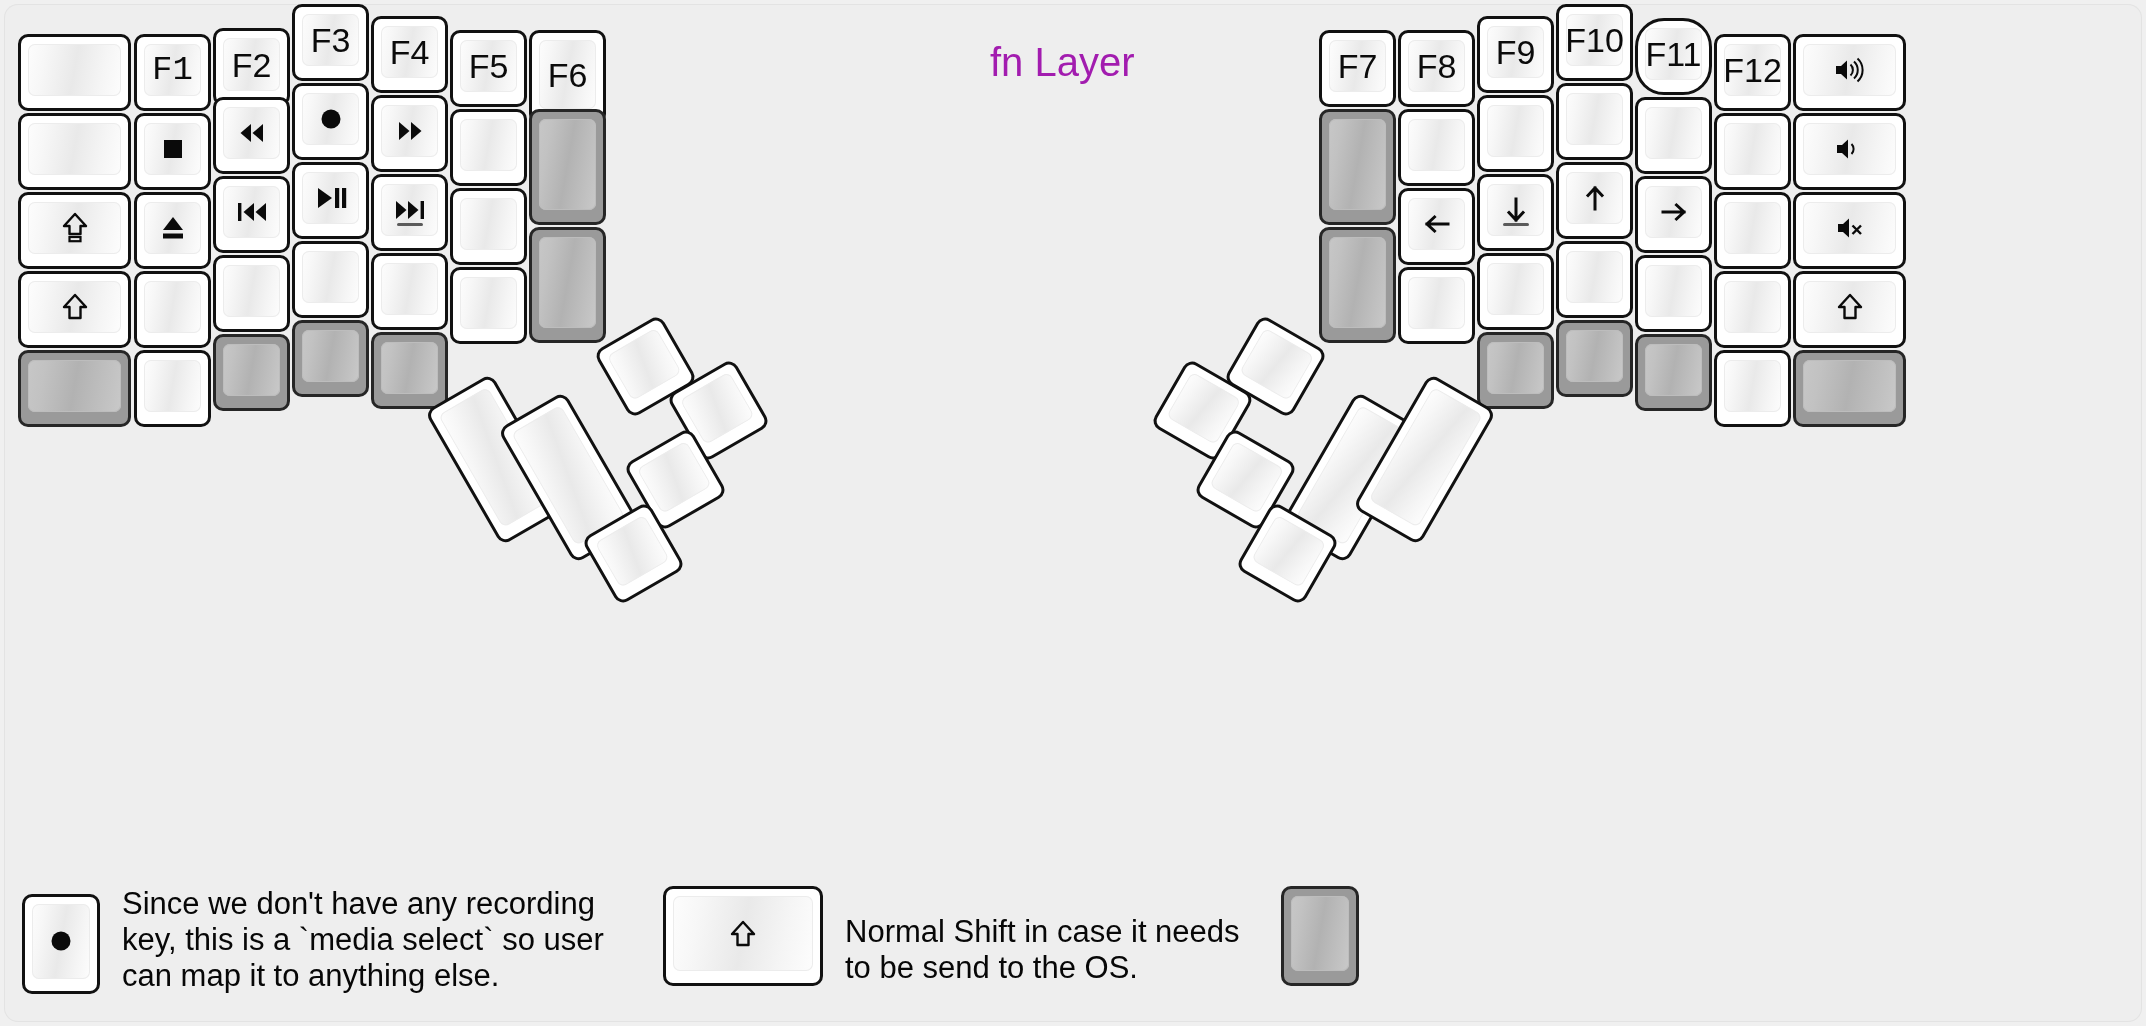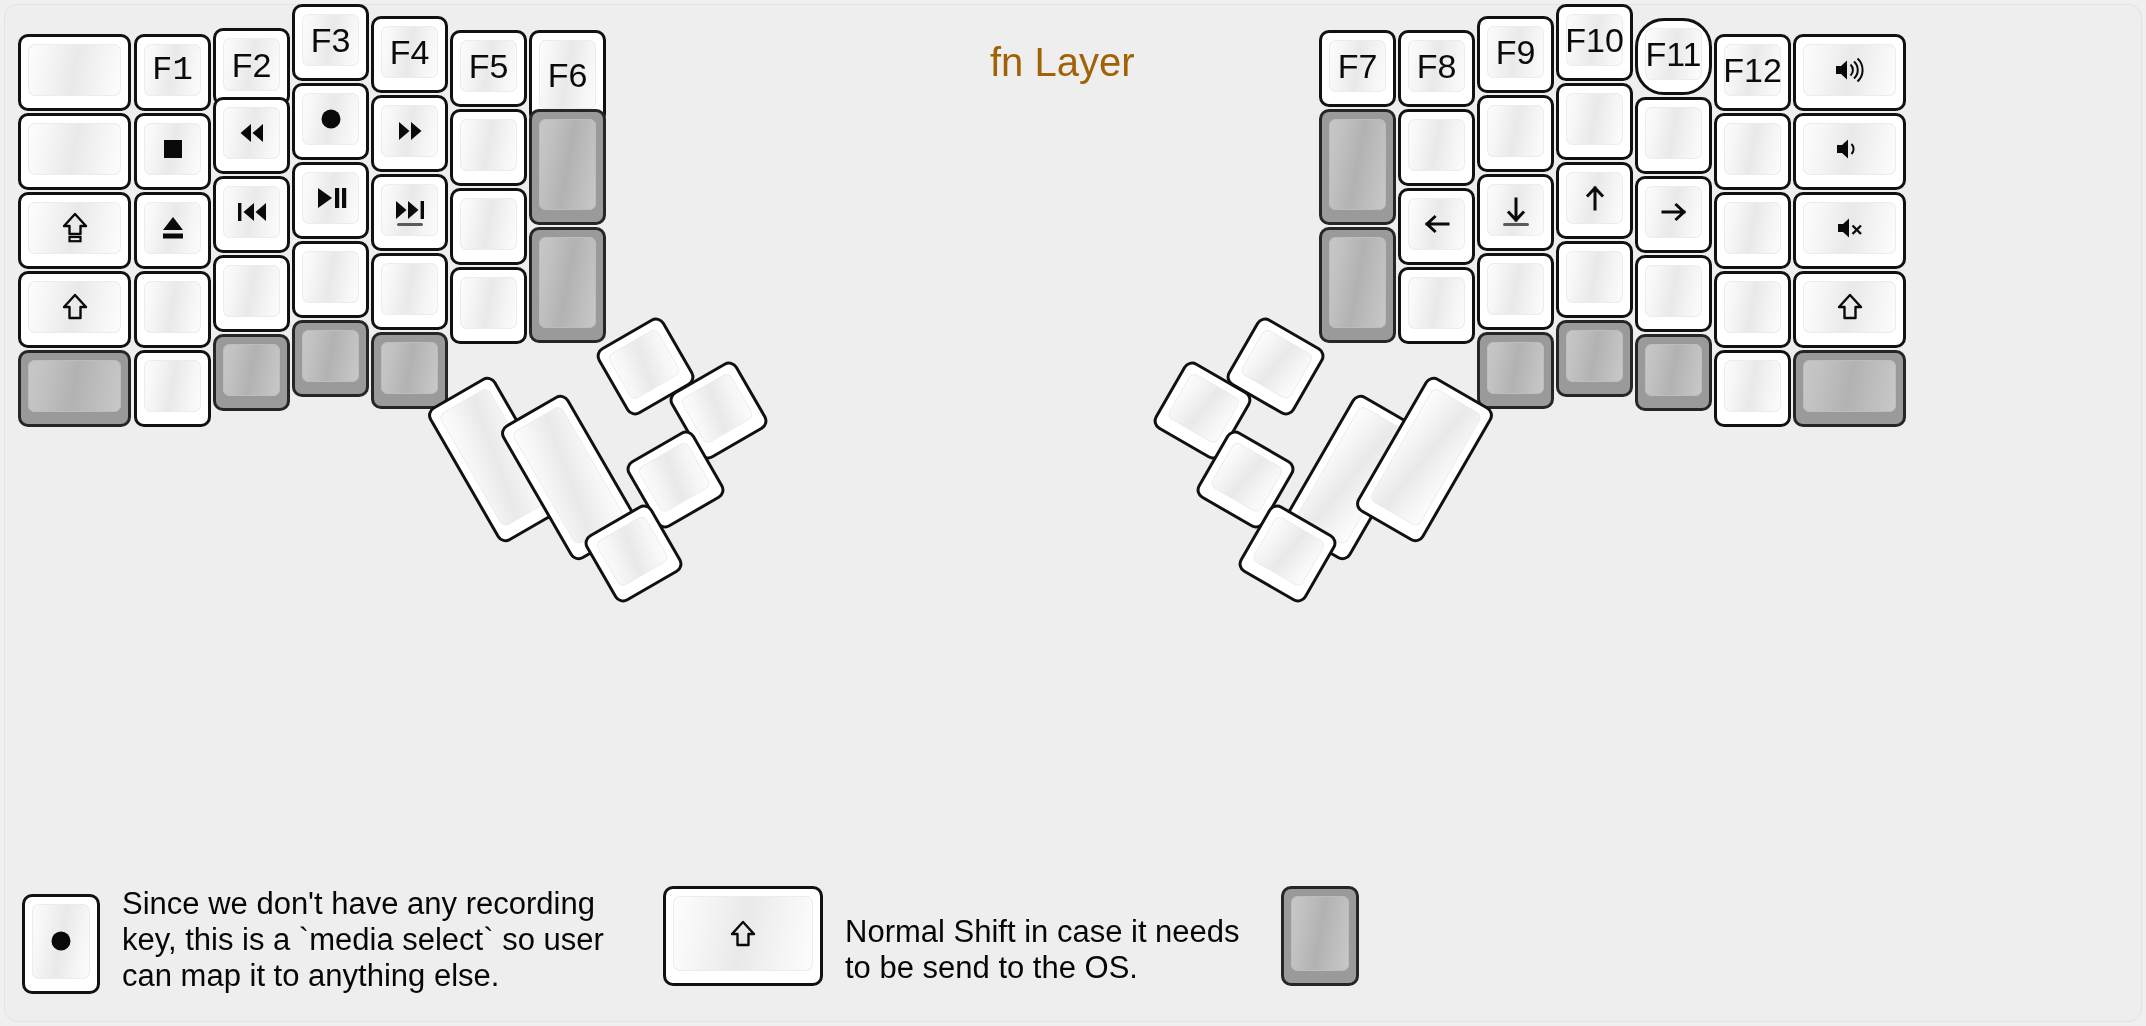--- a/index.html
+++ b/index.html
@@ -67,21 +67,21 @@
     position: absolute;
     bottom: 10px; left: 50%;
     transform: translateX(-50%);
     width: 26px; height: 3px;
     background: #5a5a5a;
     border-radius: 2px;
   }
   
   #title {
     position: absolute;
-    color: #a16207;
+    color: #a21caf;
     font-size: 40px;
     white-space: nowrap;
   }
   
   .note {
     position: absolute;
     display: flex;
     align-items: flex-end;
   }
   .note .notekey {

